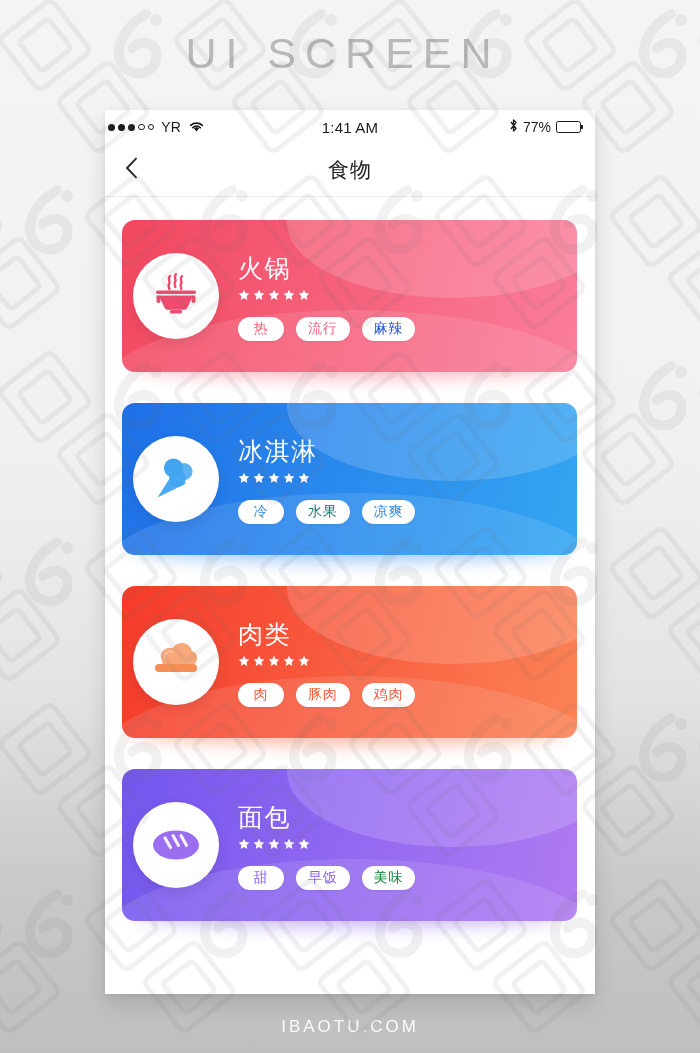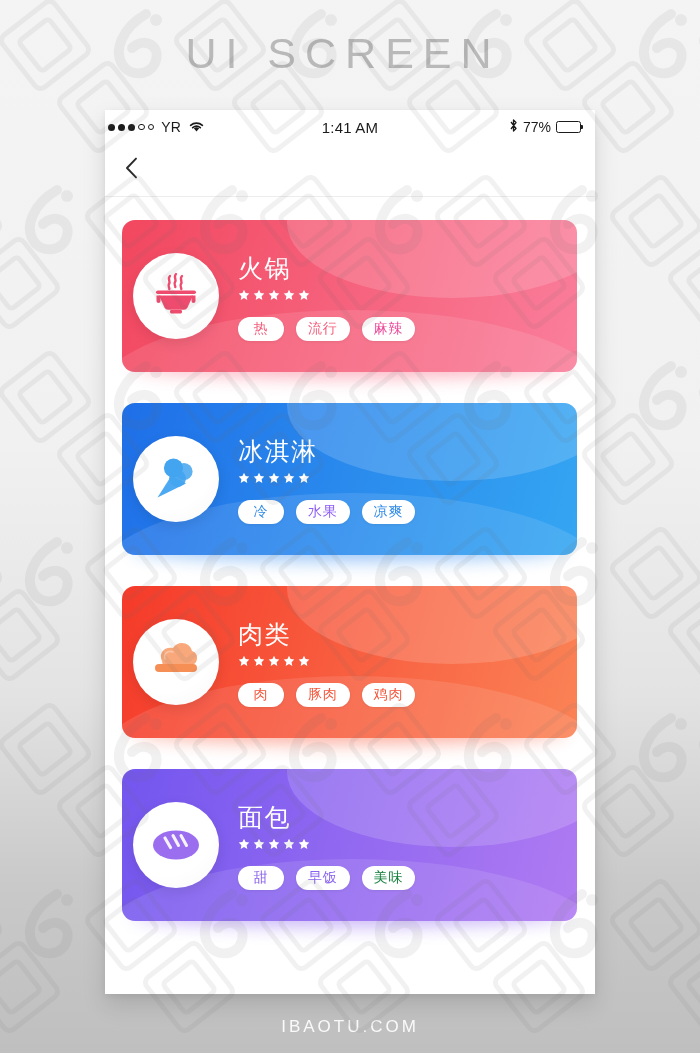--- a/index.html
+++ b/index.html
@@ -293,20 +293,21 @@
   </div>
 
   <div class="navbar">
     <div class="nav-back">
       <span>
         <svg width="13" height="22" viewBox="0 0 13 22">
           <path d="M11 1.6 L2 11 L11 20.4" stroke="#2a2a2a" stroke-width="1.9" fill="none" stroke-linecap="round" stroke-linejoin="round"></path>
         </svg>
       </span>
     </div>
+    <div class="nav-title">食物</div>
   </div>
 
   <div class="cards" id="card-list">
       <div class="card-slot">
         <div class="glow" style="background: rgb(248, 99, 127);"></div>
         <div class="card" style="background: linear-gradient(105deg, rgb(242, 71, 95) 0%, rgb(250, 126, 155) 100%);">
     <div class="card-inner">
       <div class="icon-circle">
         <span><svg width="52" height="52" viewBox="0 0 52 52">
       <g stroke="#ef4b6e" fill="none" stroke-width="2.4" stroke-linecap="round">
@@ -336,21 +337,21 @@
                 <svg class="star" width="12" height="12" viewBox="0 0 12 12">
     <path d="M6 .7 L7.6 4.1 L11.3 4.6 L8.6 7.2 L9.3 10.9 L6 9.1 L2.7 10.9 L3.4 7.2 L.7 4.6 L4.4 4.1 Z" fill="#ffffff"></path>
   </svg>
                 <svg class="star" width="12" height="12" viewBox="0 0 12 12">
     <path d="M6 .7 L7.6 4.1 L11.3 4.6 L8.6 7.2 L9.3 10.9 L6 9.1 L2.7 10.9 L3.4 7.2 L.7 4.6 L4.4 4.1 Z" fill="#ffffff"></path>
   </svg>
               </div>
         <div class="tags">
                 <div class="tag" style="color:#f4607d">热</div>
                 <div class="tag" style="color:#f4607d">流行</div>
-                <div class="tag" style="color:#ec4899">麻辣</div>
+                <div class="tag" style="color:#1d4ed8">麻辣</div>
               </div>
       </div>
     </div>
         </div>
       </div>
       <div class="card-slot">
         <div class="glow" style="background: rgb(44, 134, 238);"></div>
         <div class="card" style="background: linear-gradient(105deg, rgb(31, 111, 232) 0%, rgb(53, 166, 242) 100%);">
     <div class="card-inner">
       <div class="icon-circle">
@@ -377,21 +378,21 @@
   </svg>
                 <svg class="star" width="12" height="12" viewBox="0 0 12 12">
     <path d="M6 .7 L7.6 4.1 L11.3 4.6 L8.6 7.2 L9.3 10.9 L6 9.1 L2.7 10.9 L3.4 7.2 L.7 4.6 L4.4 4.1 Z" fill="#ffffff"></path>
   </svg>
                 <svg class="star" width="12" height="12" viewBox="0 0 12 12">
     <path d="M6 .7 L7.6 4.1 L11.3 4.6 L8.6 7.2 L9.3 10.9 L6 9.1 L2.7 10.9 L3.4 7.2 L.7 4.6 L4.4 4.1 Z" fill="#ffffff"></path>
   </svg>
               </div>
         <div class="tags">
                 <div class="tag" style="color:#2f8ae8">冷</div>
-                <div class="tag" style="color:#8b5cf6">水果</div>
+                <div class="tag" style="color:#0f766e">水果</div>
                 <div class="tag" style="color:#2f8ae8">凉爽</div>
               </div>
       </div>
     </div>
         </div>
       </div>
       <div class="card-slot">
         <div class="glow" style="background: rgb(247, 91, 62);"></div>
         <div class="card" style="background: linear-gradient(105deg, rgb(245, 58, 42) 0%, rgb(251, 131, 86) 100%);">
     <div class="card-inner">

